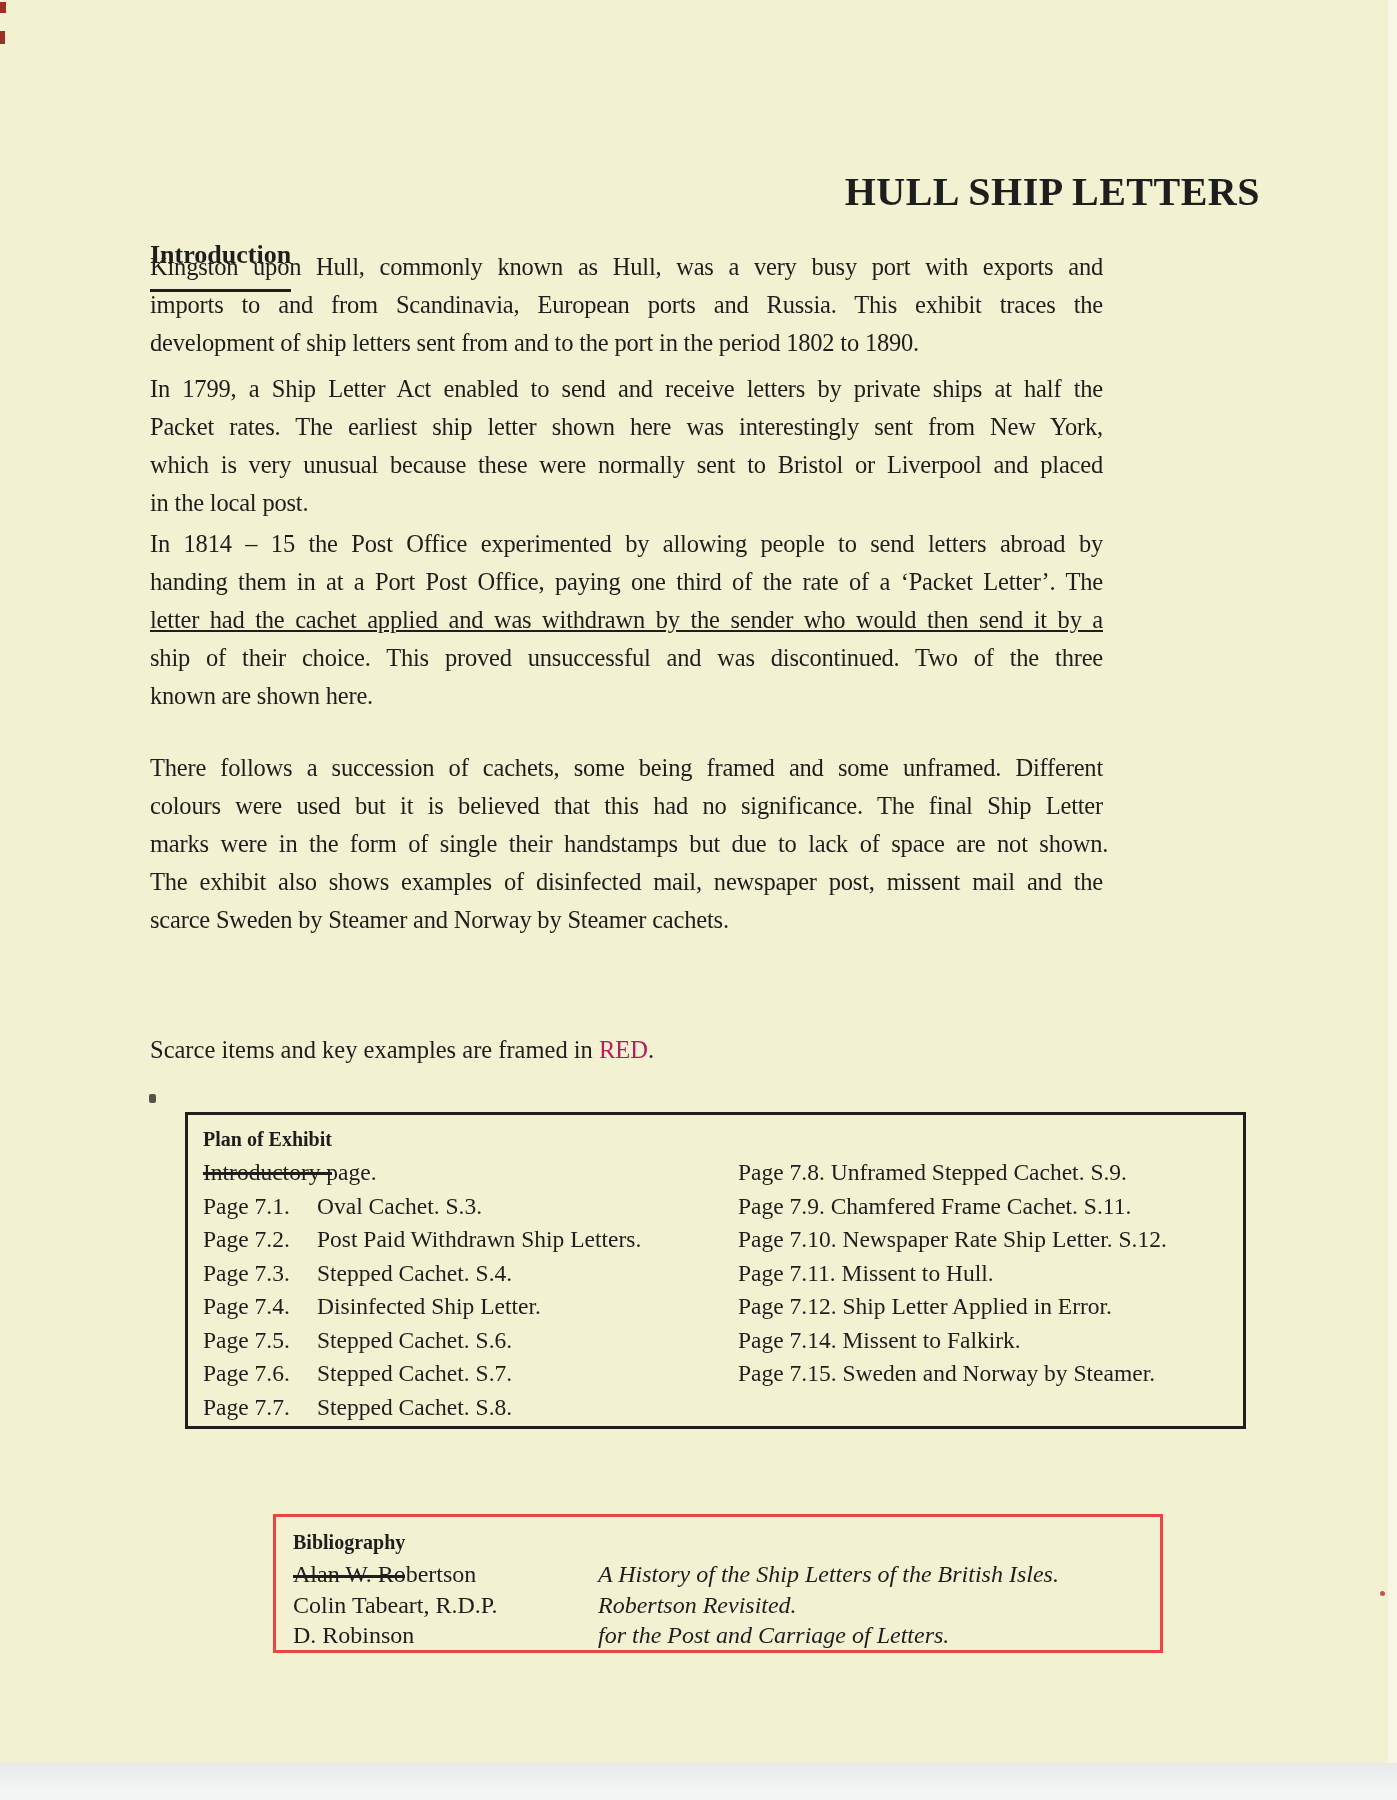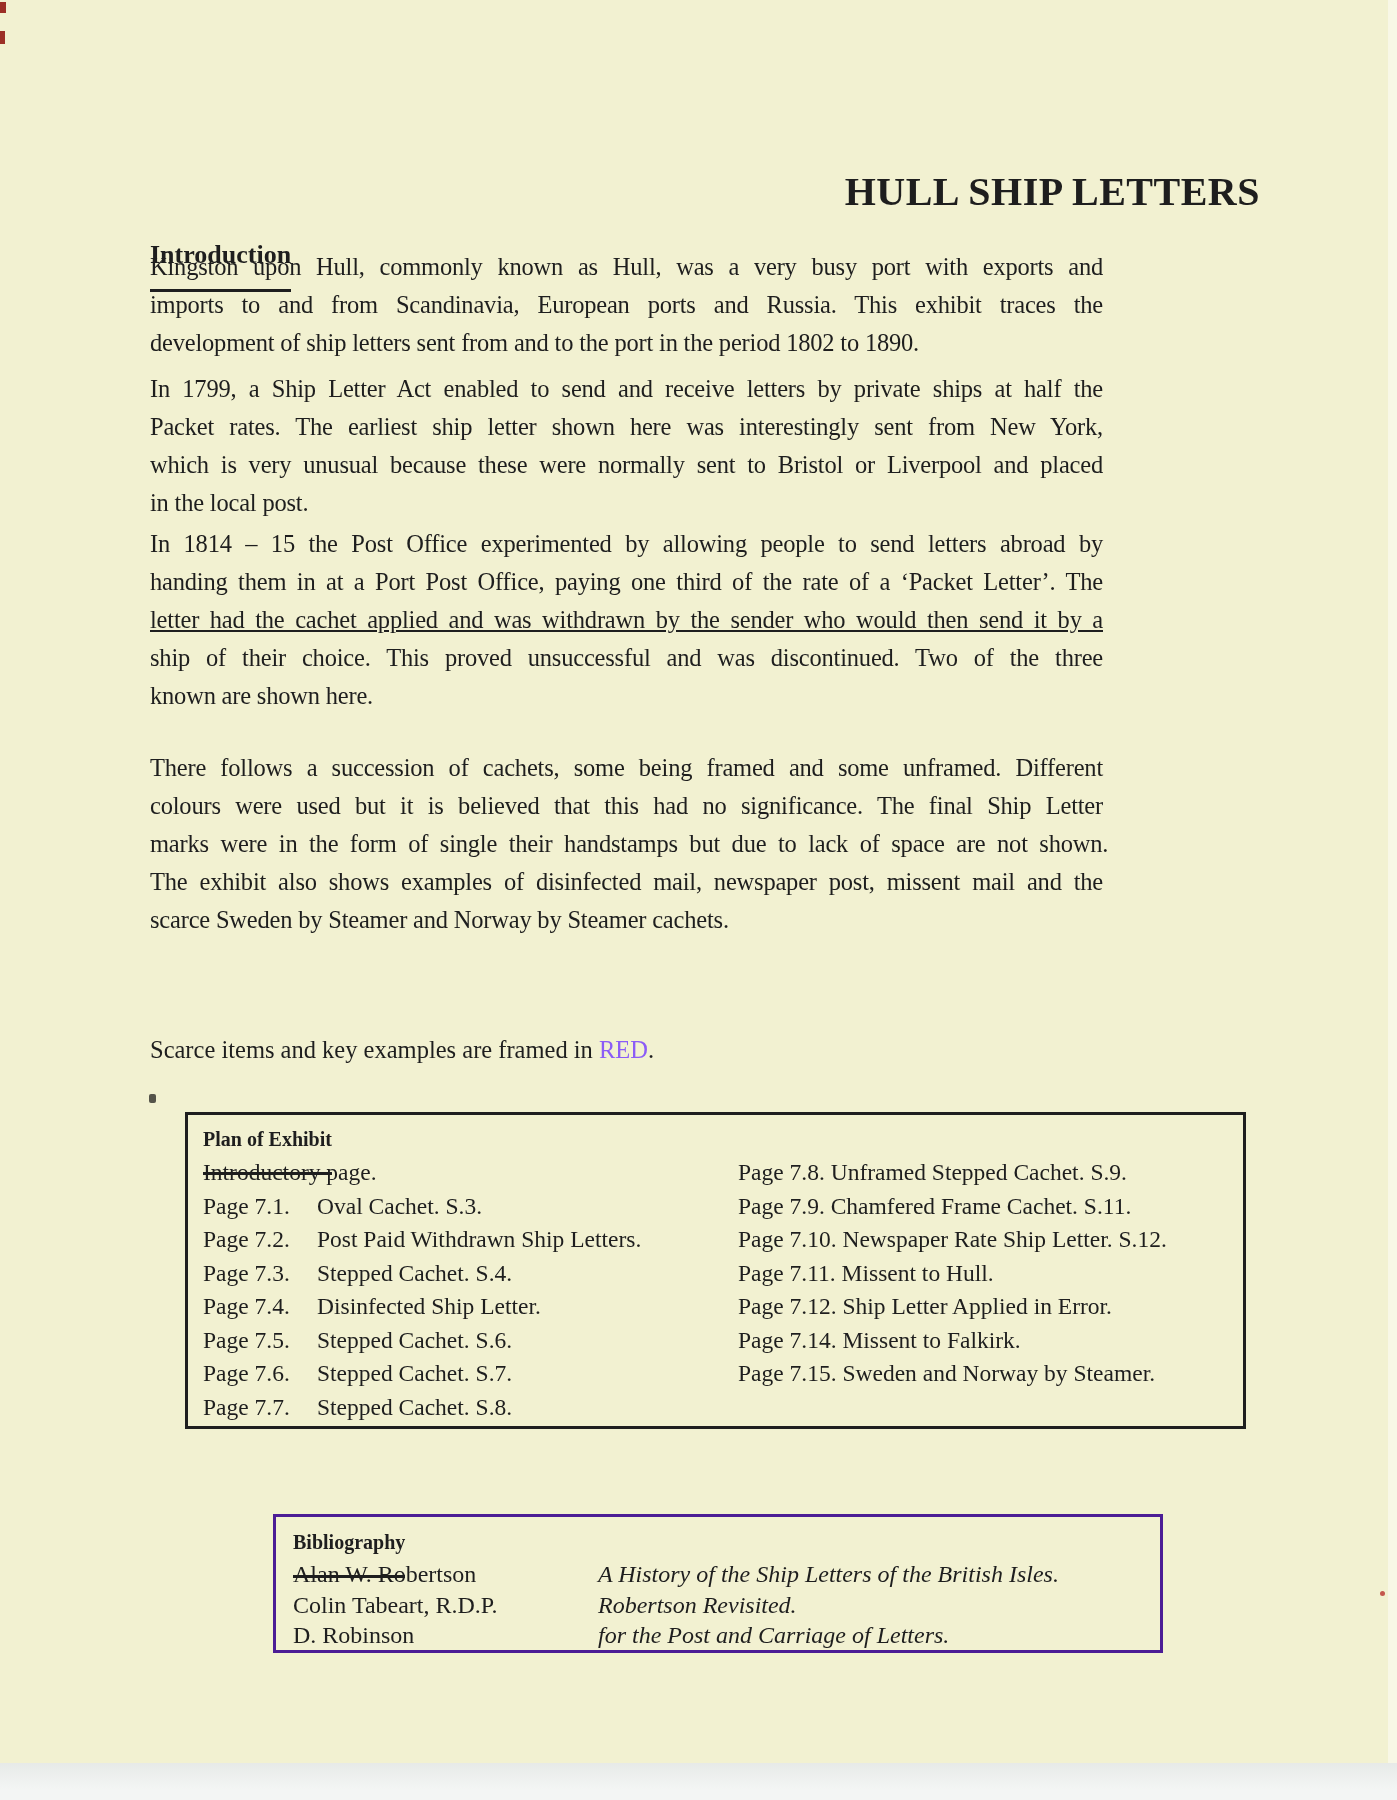--- a/index.html
+++ b/index.html
@@ -6,31 +6,31 @@
   .page{position:relative;width:1397px;height:1800px;background:#f2f1d1;overflow:hidden;
         font-family:"Liberation Serif","DejaVu Serif",serif;color:#1e1e1e;}
   .title{position:absolute;left:150px;top:141px;width:1110px;text-align:right;
          font-size:40px;font-weight:bold;letter-spacing:.5px;}
   .section-heading{position:absolute;left:150px;top:216px;font-size:26px;font-weight:bold;line-height:34px;}
   .uline{display:inline-block;border-bottom:3px solid currentColor;padding-bottom:17px;}
   .para{position:absolute;left:150px;width:953px;font-size:24.5px;line-height:38px;letter-spacing:-0.2px;}
   .jline{white-space:nowrap;}
   .p1{top:248px;} .p2{top:370px;} .p3{top:525px;} .p4{top:749px;}
   .scarce{position:absolute;left:150px;top:1008px;font-size:24.5px;line-height:34px;}
-  .red{color:#8b5cf6;}
+  .red{color:#be185d;}
   .plan-box{position:absolute;left:185px;top:1112px;width:1061px;height:317px;
             border:3px solid #1f1f1f;box-sizing:border-box;}
   .box-heading{font-size:20px;font-weight:bold;line-height:31px;}
   .plan-heading{position:absolute;left:15px;top:9px;}
   .plan-col{position:absolute;top:41px;font-size:23.5px;line-height:33.5px;white-space:nowrap;}
   .plan-left{left:15px;}
   .plan-right{left:550px;}
   .pnum{display:inline-block;width:114px;}
   .bib-box{position:absolute;left:273px;top:1514px;width:890px;height:139px;
-           border:3px solid #4c1d95;box-sizing:border-box;}
+           border:3px solid #ef4444;box-sizing:border-box;}
   .bib-heading{position:absolute;left:17px;top:10px;}
   .bib-rows{position:absolute;left:17px;top:42px;font-size:24px;line-height:30.5px;white-space:nowrap;}
   .bib-author{display:inline-block;width:305px;}
   .bib-work{font-style:italic;}
   .bottom-strip{position:absolute;left:0;bottom:0;width:100%;height:37px;
                 background:linear-gradient(180deg,#e7eae8 0%,#f3f5f4 70%);}
   .right-strip{position:absolute;right:0;top:0;width:9px;height:100%;background:rgba(255,255,255,.45);}
   .speck{position:absolute;}
   .speck.s1{left:0;top:2px;width:6px;height:11px;background:#9c2f26;}
   .speck.s2{left:0;top:31px;width:5px;height:13px;background:#9c2f26;}

